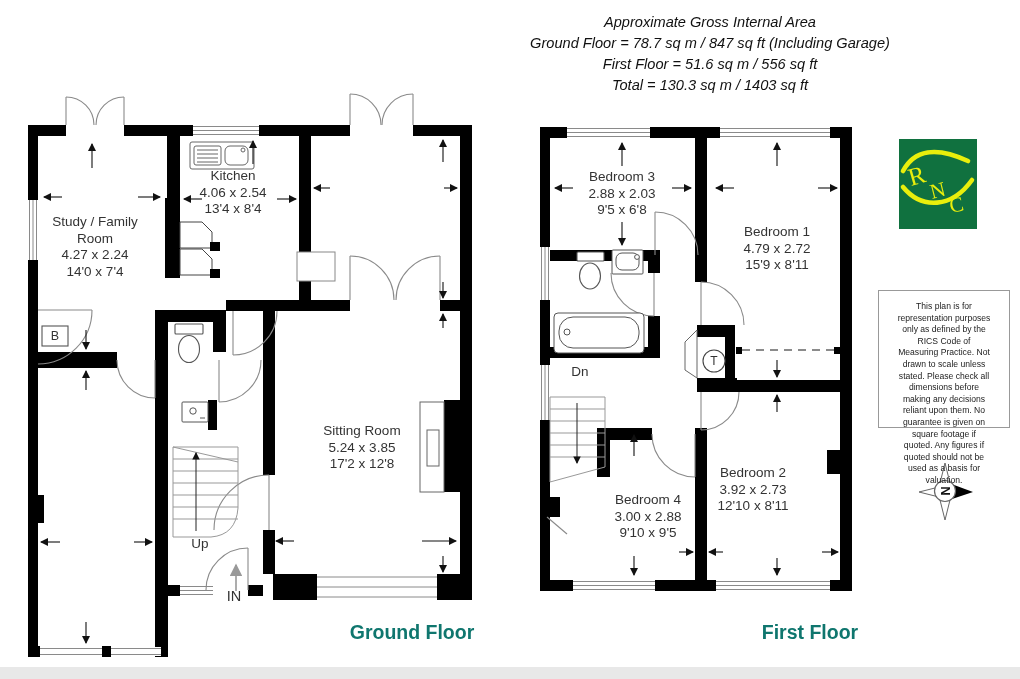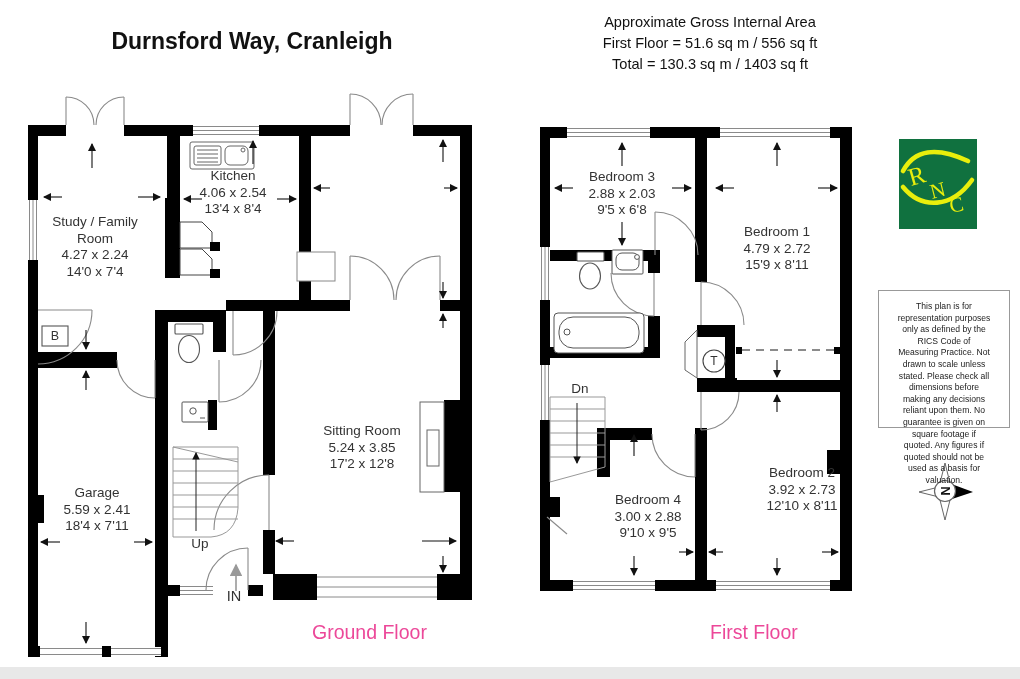--- a/index.html
+++ b/index.html
@@ -1,25 +1,25 @@
 <!DOCTYPE html>
 <html><head>
 <meta charset="utf-8">
 <style>
   html,body{margin:0;padding:0;background:#fff;}
   #page{position:relative;width:1020px;height:679px;background:#fff;overflow:hidden;
         font-family:"Liberation Sans",sans-serif;color:#222;}
   .abs{position:absolute;}
   #plan-svg{position:absolute;left:0;top:0;}
   .page-title{font-size:23px;font-weight:bold;color:#111;text-align:center;}
-  .area-block{font-size:14.6px;line-height:21px;color:#111;text-align:center;}
+  .area-block{font-size:14.6px;line-height:21px;color:#111;text-align:center;font-style:italic;}
   .room-label{position:absolute;text-align:center;font-size:13.5px;line-height:16.5px;color:#333;}
   .room-label .rn{white-space:normal;}
   .small-label{position:absolute;text-align:center;font-size:13.5px;color:#333;}
-  .floor-label{position:absolute;text-align:left;font-size:19.5px;font-weight:normal;color:#ec4899;}
+  .floor-label{position:absolute;text-align:center;font-size:19.5px;font-weight:bold;color:#0f766e;}
   .disclaimer{position:absolute;left:878px;top:290px;width:132px;height:138px;border:1px solid #999;
               font-size:8.6px;line-height:11.6px;text-align:center;color:#222;padding:10px 18px;box-sizing:border-box;}
   .bottom-strip{position:absolute;left:0;top:667px;width:1020px;height:12px;background:#e8e8e8;}
 </style>
 </head>
 <body>
 
 <div id="page">
 
   <svg id="plan-svg" width="1020" height="679" viewBox="0 0 1020 679">
@@ -338,74 +338,69 @@
     <g>
       <polygon points="945,463 951,487 945,492 939,487" fill="#fff" stroke="#666" stroke-width="1"></polygon>
       <polygon points="945,520 951,496 945,491 939,496" fill="#fff" stroke="#666" stroke-width="1"></polygon>
       <polygon points="919,492 943,486 948,492 943,498" fill="#fff" stroke="#666" stroke-width="1"></polygon>
       <polygon points="973,492 946,482 946,501" fill="#000"></polygon>
       <circle cx="945" cy="491" r="10.5" fill="#fff" stroke="#666" stroke-width="1.2"></circle>
       <text x="945" y="491" transform="rotate(90 945 491)" text-anchor="middle" dominant-baseline="central" font-size="13" font-weight="bold" fill="#111">N</text>
     </g>
   </svg>
 
-  <div class="abs page-title" style="left:102px;top:28px;width:300px;">Durnsford Way, Cranleigh</div>
 
   <div class="abs area-block" style="left:515px;top:12px;width:390px;">
     <div>Approximate Gross Internal Area</div>
+    <div>Ground Floor = 78.7 sq m / 847 sq ft (Including Garage)</div>
     <div>First Floor = 51.6 sq m / 556 sq ft</div>
     <div>Total = 130.3 sq m / 1403 sq ft</div>
   </div>
 
   <div class="room-label" style="left:47px;top:214px;width:96px;">
     <div class="rn">Study / Family Room</div>
     <div>4.27 x 2.24</div>
     <div>14'0 x 7'4</div>
   </div>
   <div class="room-label" style="left:173px;top:168px;width:120px;">
     <div>Kitchen</div>
     <div>4.06 x 2.54</div>
     <div>13'4 x 8'4</div>
   </div>
   <div class="room-label" style="left:297px;top:423px;width:130px;">
     <div>Sitting Room</div>
     <div>5.24 x 3.85</div>
     <div>17'2 x 12'8</div>
   </div>
-  <div class="room-label" style="left:37px;top:485px;width:120px;">
-    <div>Garage</div>
-    <div>5.59 x 2.41</div>
-    <div>18'4 x 7'11</div>
-  </div>
 
   <div class="room-label" style="left:557px;top:169px;width:130px;">
     <div>Bedroom 3</div>
     <div>2.88 x 2.03</div>
     <div>9'5 x 6'8</div>
   </div>
   <div class="room-label" style="left:712px;top:224px;width:130px;">
     <div>Bedroom 1</div>
     <div>4.79 x 2.72</div>
     <div>15'9 x 8'11</div>
   </div>
   <div class="room-label" style="left:583px;top:492px;width:130px;">
     <div>Bedroom 4</div>
     <div>3.00 x 2.88</div>
     <div>9'10 x 9'5</div>
   </div>
-  <div class="room-label" style="left:732px;top:465px;width:140px;">
+  <div class="room-label" style="left:683px;top:465px;width:140px;">
     <div>Bedroom 2</div>
     <div>3.92 x 2.73</div>
     <div>12'10 x 8'11</div>
   </div>
 
   <div class="small-label" style="left:185px;top:536px;width:30px;">Up</div>
   <div class="small-label" style="left:219px;top:588px;width:30px;font-size:14.5px;">IN</div>
   <div class="small-label" style="left:42px;top:329px;width:26px;font-size:12.5px;">B</div>
-  <div class="small-label" style="left:565px;top:381px;width:30px;">Dn</div>
+  <div class="small-label" style="left:565px;top:364px;width:30px;">Dn</div>
   <div class="small-label" style="left:702px;top:354px;width:24px;font-size:12px;">T</div>
 
   <div class="floor-label" style="left:312px;top:621px;width:200px;">Ground Floor</div>
   <div class="floor-label" style="left:710px;top:621px;width:200px;">First Floor</div>
 
   <div class="disclaimer">This plan is for representation purposes only as defined by the RICS Code of Measuring Practice. Not drawn to scale unless stated. Please check all dimensions before making any decisions reliant upon them. No guarantee is given on square footage if quoted. Any figures if quoted should not be used as a basis for valuation.</div>
 
   <div class="bottom-strip"></div>
 </div>
 

